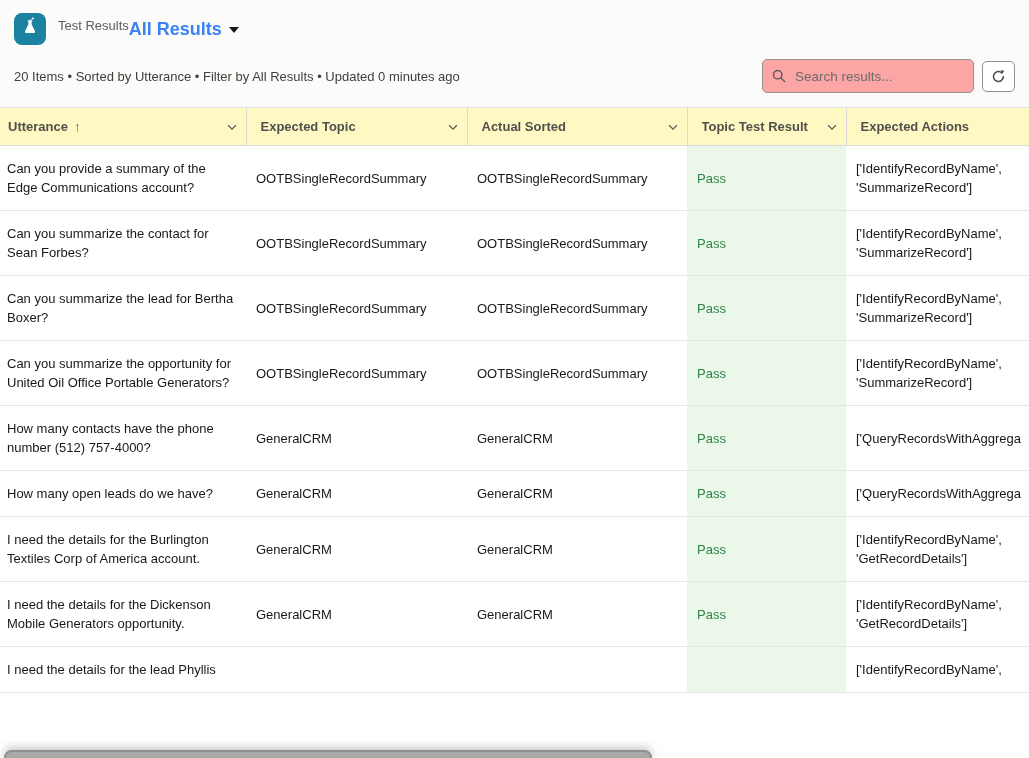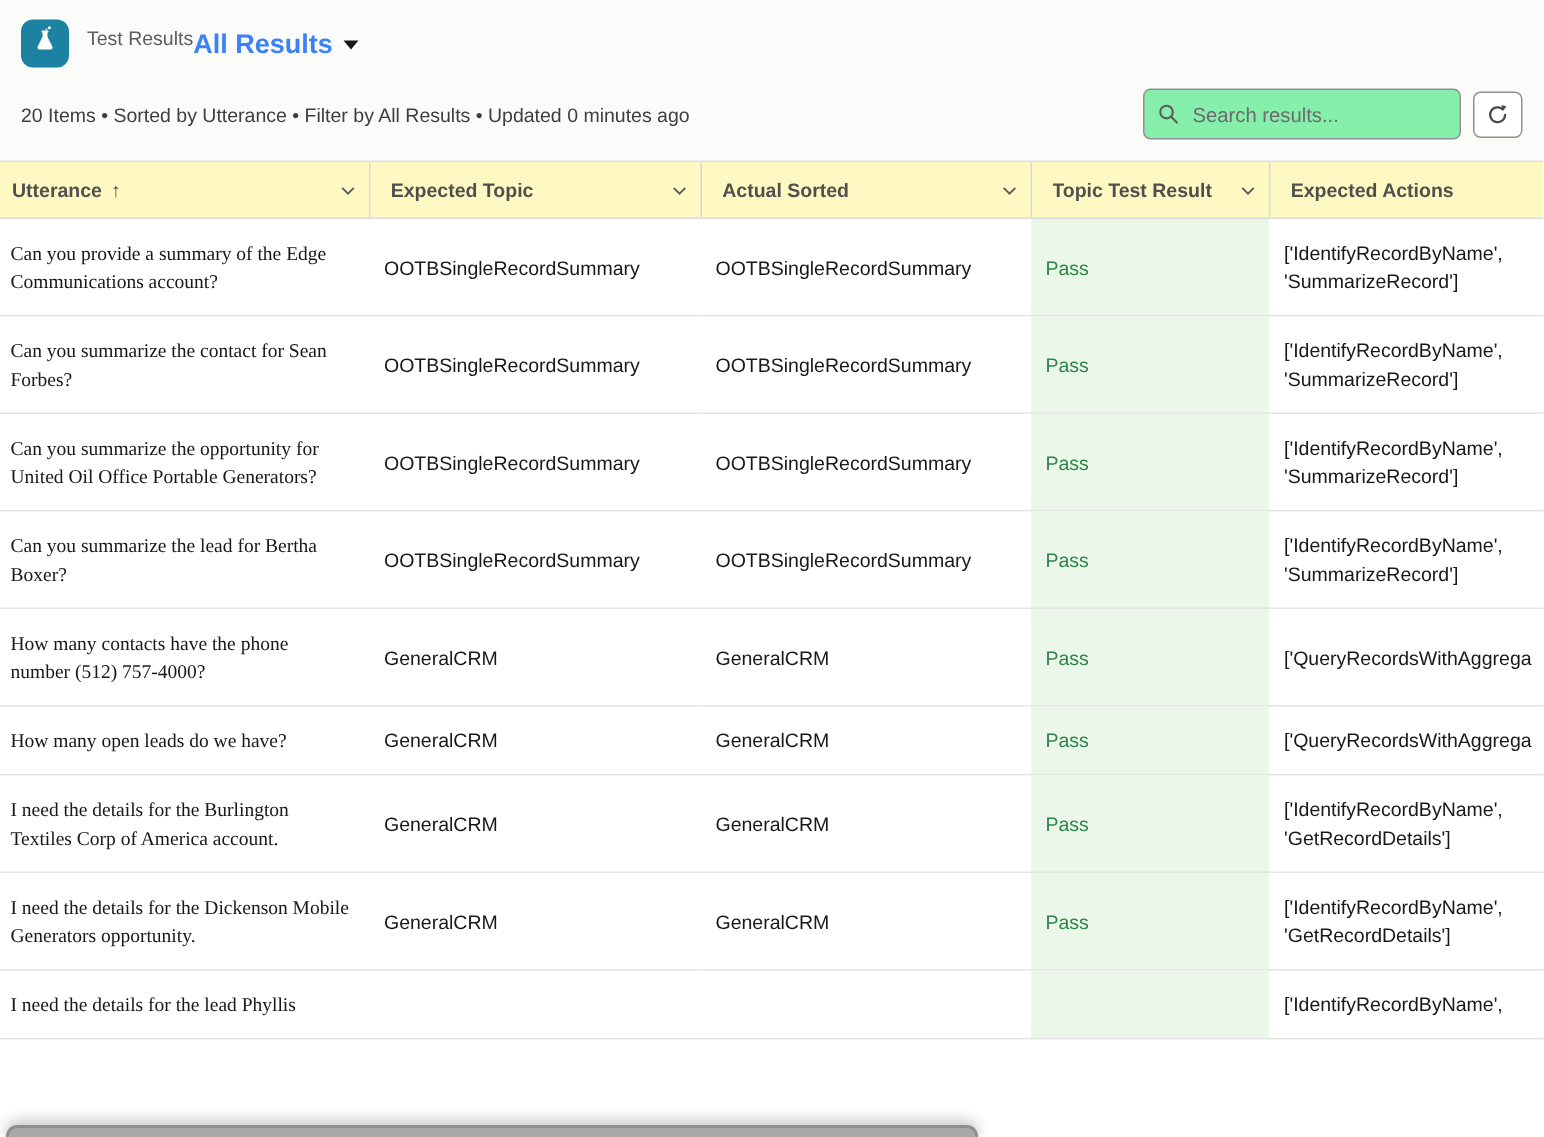--- a/index.html
+++ b/index.html
@@ -21,21 +21,21 @@
   .view-label { font-size: 18px; font-weight: 700; color: #3b82f6; line-height: 22px; text-align: right; }
   .caret-down {
     width: 0; height: 0; border-left: 5px solid transparent; border-right: 5px solid transparent;
     border-top: 6px solid #181818; margin-top: 2px;
   }
   .toolbar { display: flex; align-items: center; justify-content: space-between; padding: 12px 14px 14px 14px; }
   .summary { font-size: 13px; color: #3e3e3c; }
   .toolbar-right { display: flex; align-items: center; gap: 8px; }
   .search-box {
     width: 212px; height: 31px; border: 1px solid #919191; border-radius: 5px;
-    background: #86efac; display: flex; align-items: center; padding: 16px 9px; gap: 7px;
+    background: #fca5a5; display: flex; align-items: center; padding: 16px 9px; gap: 7px;
   }
   .search-box input {
     border: none; outline: none; font-size: 13.5px; width: 100%; background: transparent;
     font-family: "Liberation Sans", sans-serif; color: #181818;
   }
   .search-box input::placeholder { color: #6b6b6b; }
   .refresh-btn {
     width: 33px; height: 31px; border: 1px solid #919191; border-radius: 5px; background: #fff;
     display: flex; align-items: center; justify-content: center; cursor: pointer; padding: 0;
   }
@@ -50,21 +50,21 @@
   th + th { border-left: 1px solid #d8d8d8; }
   th.first { padding-left: 8px; }
   .th-inner { display: flex; align-items: center; gap: 6px; }
   .th-label { overflow: hidden; white-space: nowrap; }
   .sort-arrow { font-weight: 400; color: #514f4d; font-size: 13px; }
   .th-spacer { flex: 1; }
   td {
     font-size: 13px; color: #181818; line-height: 19px; vertical-align: middle;
     padding: 13px 12px 13px 10px; border-bottom: 1px solid #e5e5e5; overflow: hidden;
   }
-  td.c-utterance { padding-left: 7px; font-family: Liberation Serif, serif; }
+  td.c-utterance { padding-left: 7px; }
   td.c-result { background: var(--pass-bg); color: var(--pass-text); }
   td.c-actions { word-wrap: normal; }
   .scroll-thumb {
     position: absolute; left: 4px; bottom: -7px; width: 648px; height: 15px;
     background: #a9a9a9; border: 2px solid #8f8f8f; border-radius: 8px;
     box-shadow: 0 -3px 9px rgba(0,0,0,0.22);
   }
 </style>
 </head>
 <body style="--accent: #1b82a2; --pass-text: #2e844a; --pass-bg: #ebf7e9;">
@@ -190,29 +190,29 @@
 
   <tr>
     <td class="c-utterance"><span>Can you summarize the contact for Sean Forbes?</span></td>
     <td class="c-topic"><span>OOTBSingleRecordSummary</span></td>
     <td class="c-topic"><span>OOTBSingleRecordSummary</span></td>
     <td class="c-result"><span>Pass</span></td>
     <td class="c-actions"><span>['IdentifyRecordByName', 'SummarizeRecord']</span></td>
   </tr>
 
   <tr>
+    <td class="c-utterance"><span>Can you summarize the lead for Bertha Boxer?</span></td>
+    <td class="c-topic"><span>OOTBSingleRecordSummary</span></td>
+    <td class="c-topic"><span>OOTBSingleRecordSummary</span></td>
+    <td class="c-result"><span>Pass</span></td>
+    <td class="c-actions"><span>['IdentifyRecordByName', 'SummarizeRecord']</span></td>
+  </tr>
+
+  <tr>
     <td class="c-utterance"><span>Can you summarize the opportunity for United Oil Office Portable Generators?</span></td>
-    <td class="c-topic"><span>OOTBSingleRecordSummary</span></td>
-    <td class="c-topic"><span>OOTBSingleRecordSummary</span></td>
-    <td class="c-result"><span>Pass</span></td>
-    <td class="c-actions"><span>['IdentifyRecordByName', 'SummarizeRecord']</span></td>
-  </tr>
-
-  <tr>
-    <td class="c-utterance"><span>Can you summarize the lead for Bertha Boxer?</span></td>
     <td class="c-topic"><span>OOTBSingleRecordSummary</span></td>
     <td class="c-topic"><span>OOTBSingleRecordSummary</span></td>
     <td class="c-result"><span>Pass</span></td>
     <td class="c-actions"><span>['IdentifyRecordByName', 'SummarizeRecord']</span></td>
   </tr>
 
   <tr>
     <td class="c-utterance"><span>How many contacts have the phone number (512) 757-4000?</span></td>
     <td class="c-topic"><span>GeneralCRM</span></td>
     <td class="c-topic"><span>GeneralCRM</span></td>

